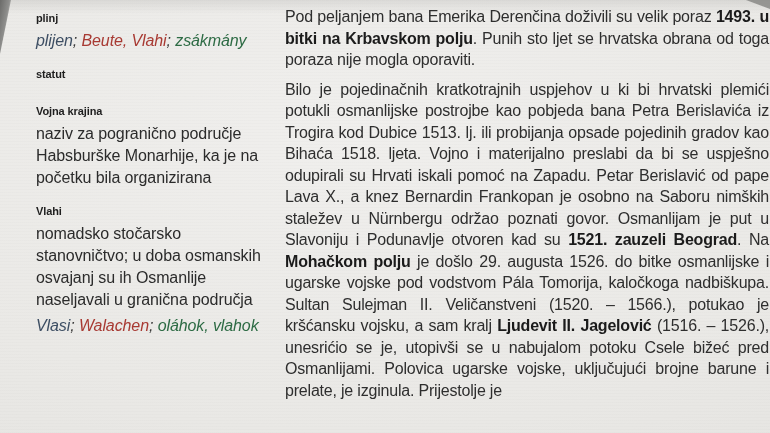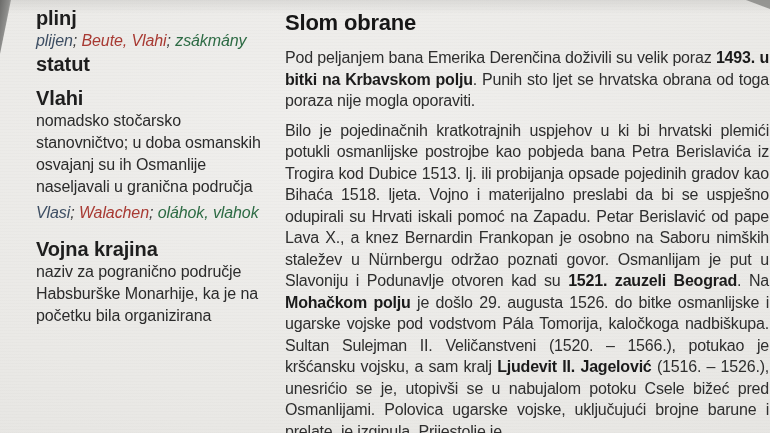--- a/index.html
+++ b/index.html
@@ -29,30 +29,30 @@
     background:#7d7d7b; opacity:.75;
     clip-path:polygon(0 0, 100% 0, 100% 100%);
   }
 
   
   .glossary {
     position:absolute; left:36px; top:6px; width:226px;
     color:#2b2b2b; font-size:16px; line-height:22px; letter-spacing:-0.1px;
   }
   .entry h3 {
-    margin:0; font-size:20px; line-height:24px; font-weight:700; color:#1e1e1e;
+    margin:0; font-size:11px; line-height:24px; font-weight:700; color:#1e1e1e;
   }
   .entry p { margin:0; }
   .terms { font-style:italic; }
   .definition { color:#2b2b2b; }
   .t-hr { color:#3d4e63; }
   .t-de { color:#a83a33; }
   .t-hu { color:#2d6b44;text-align:center; }
   .t-sep { color:#3a3a3a; }
-  .entry-statut { margin-top:0; }
+  .entry-statut { margin-top:10px; }
   .entry-vlahi { margin-top:10px; }
   .entry-vlahi .terms { margin-top:4px; }
   .entry-vojna { margin-top:13px; }
 
   
   .article {
     position:absolute; left:285px; top:6px; width:484px;
     color:#2e2e2e;
   }
   .article h1 {
@@ -76,33 +76,32 @@
 
     <section class="entry entry-plinj">
       <h3>plinj</h3>
       <p class="terms"><span class="t-hr">plijen</span><span class="t-sep">; </span><span class="t-de">Beute, Vlahi</span><span class="t-sep">; </span><span class="t-hu">zsákmány</span></p>
     </section>
 
     <section class="entry entry-statut">
       <h3>statut</h3>
     </section>
 
+    <section class="entry entry-vojna">
+      <h3>Vojna krajina</h3>
+      <p class="definition">naziv za pogranično područje Habsburške Monarhije, ka je na početku bila organizirana</p>
+    </section>
+
     <section class="entry entry-vlahi">
       <h3>Vlahi</h3>
       <p class="definition">nomadsko stočarsko stanovničtvo; u doba osmanskih osvajanj su ih Osmanlije naseljavali u granična područja</p>
       <p class="terms"><span class="t-hr">Vlasi</span><span class="t-sep">; </span><span class="t-de">Walachen</span><span class="t-sep">; </span><span class="t-hu">oláhok, vlahok</span></p>
     </section>
 
-    <section class="entry entry-vojna">
-      <h3>Vojna krajina</h3>
-      <p class="definition">naziv za pogranično područje Habsburške Monarhije, ka je na početku bila organizirana</p>
-    </section>
-
   </aside>
 
   <main class="article">
-    <h1>Slom obrane</h1>
 
     <p><span>Pod peljanjem bana Emerika Derenčina doživili su velik poraz </span><strong>1493. u bitki na Krbavskom polju</strong><span>. Punih sto ljet se hrvatska obrana od toga poraza nije mogla oporaviti.</span></p>
 
     <p><span>Bilo je pojedinačnih kratkotrajnih uspjehov u ki bi hrvatski plemići potukli osmanlijske postrojbe kao pobjeda bana Petra Berislavića iz Trogira kod Dubice 1513. lj. ili probijanja opsade pojedinih gradov kao Bihaća 1518. ljeta. Vojno i materijalno preslabi da bi se uspješno odupirali su Hrvati iskali pomoć na Zapadu. Petar Berislavić od pape Lava X., a knez Bernardin Frankopan je osobno na Saboru nimških staležev u Nürnbergu održao poznati govor. Osmanlijam je put u Slavoniju i Podunavlje otvoren kad su </span><strong>1521. zauzeli Beograd</strong><span>. Na </span><strong>Mohačkom polju</strong><span> je došlo 29. augusta 1526. do bitke osmanlijske i ugarske vojske pod vodstvom Pála Tomorija, kaločkoga nadbiškupa. Sultan Sulejman II. Veličanstveni (1520. – 1566.), potukao je kršćansku vojsku, a sam kralj </span><strong>Ljudevit II. Jagelović</strong><span> (1516. – 1526.), unesrićio se je, utopivši se u nabujalom potoku Csele bižeć pred Osmanlijami. Polovica ugarske vojske, uključujući brojne barune i prelate, je izginula. Prijestolje je</span></p>
   </main>
 </div>
 
 </body></html>

